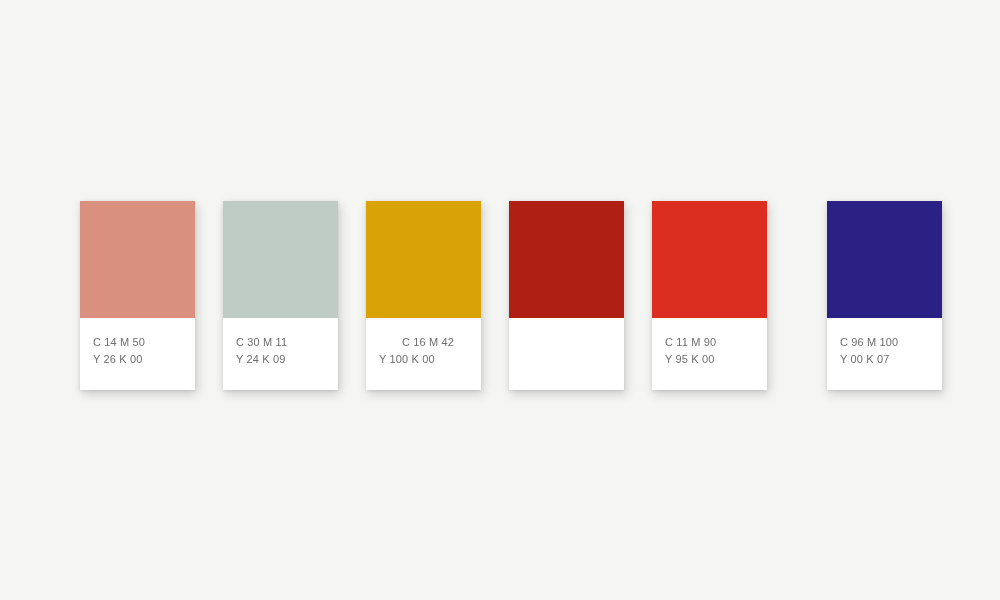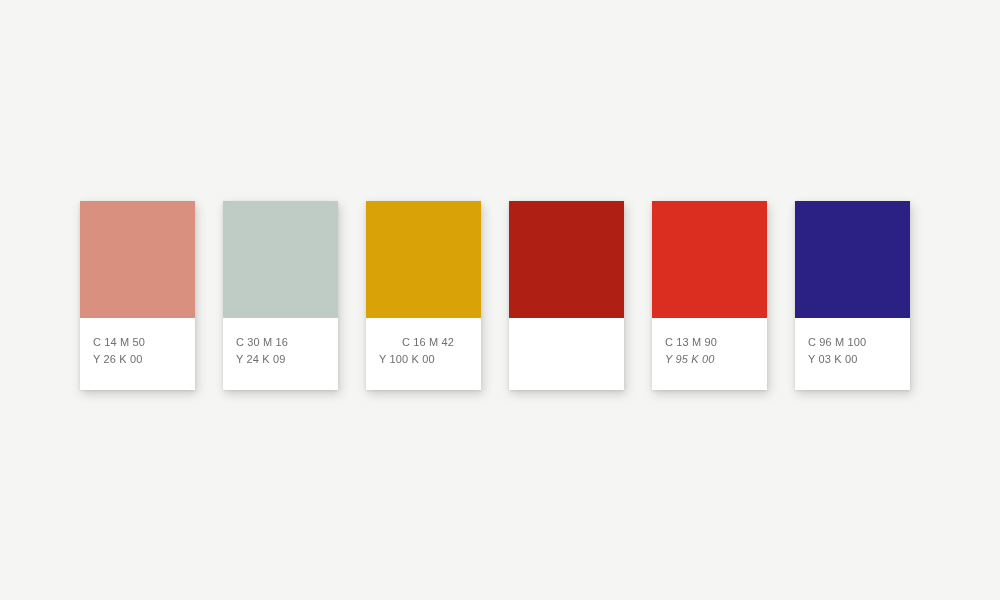--- a/index.html
+++ b/index.html
@@ -79,47 +79,47 @@
       <div class="swatch-color" style="background-color: rgb(217, 144, 127);"></div>
       <div class="swatch-info" style="background: rgb(255, 255, 255);">
         <span class="swatch-line" style="color: rgb(110, 110, 110);">C 14 M 50</span>
         <span class="swatch-line" style="color: rgb(110, 110, 110);">Y 26 K 00</span>
       </div>
     </div>
 
     <div class="swatch-card" style="background: rgb(255, 255, 255);">
       <div class="swatch-color" style="background-color: rgb(190, 204, 197);"></div>
       <div class="swatch-info" style="background: rgb(255, 255, 255);">
-        <span class="swatch-line" style="color: rgb(110, 110, 110);">C 30 M 16</span>
+        <span class="swatch-line" style="color: rgb(110, 110, 110);">C 30 M 11</span>
         <span class="swatch-line" style="color: rgb(110, 110, 110);">Y 24 K 09</span>
       </div>
     </div>
 
     <div class="swatch-card" style="background: rgb(255, 255, 255);">
       <div class="swatch-color" style="background-color: rgb(217, 162, 7);"></div>
       <div class="swatch-info" style="background: rgb(255, 255, 255);">
         <span class="swatch-line" style="color: rgb(110, 110, 110); margin-left: 23px;">C 16 M 42</span>
         <span class="swatch-line" style="color: rgb(110, 110, 110);">Y 100 K 00</span>
       </div>
     </div>
 
     <div class="swatch-card" style="background: rgb(255, 255, 255);">
       <div class="swatch-color" style="background-color: rgb(175, 31, 20);"></div>
     </div>
 
     <div class="swatch-card" style="background: rgb(255, 255, 255);">
       <div class="swatch-color" style="background-color: rgb(220, 45, 33);"></div>
       <div class="swatch-info" style="background: rgb(255, 255, 255);">
-        <span class="swatch-line" style="color: rgb(110, 110, 110);">C 13 M 90</span>
-        <span class="swatch-line" style="color: rgb(110, 110, 110); font-style: italic;">Y 95 K 00</span>
+        <span class="swatch-line" style="color: rgb(110, 110, 110);">C 11 M 90</span>
+        <span class="swatch-line" style="color: rgb(110, 110, 110);">Y 95 K 00</span>
       </div>
     </div>
 
-    <div class="swatch-card" style="background: rgb(255, 255, 255);">
+    <div class="swatch-card" style="background: rgb(255, 255, 255); margin-left: 32px;">
       <div class="swatch-color" style="background-color: rgb(43, 33, 133);"></div>
       <div class="swatch-info" style="background: rgb(255, 255, 255);">
         <span class="swatch-line" style="color: rgb(110, 110, 110);">C 96 M 100</span>
-        <span class="swatch-line" style="color: rgb(110, 110, 110);">Y 03 K 00</span>
+        <span class="swatch-line" style="color: rgb(110, 110, 110);">Y 00 K 07</span>
       </div>
     </div>
 
   </div>
 </div>
 
 </body></html>

